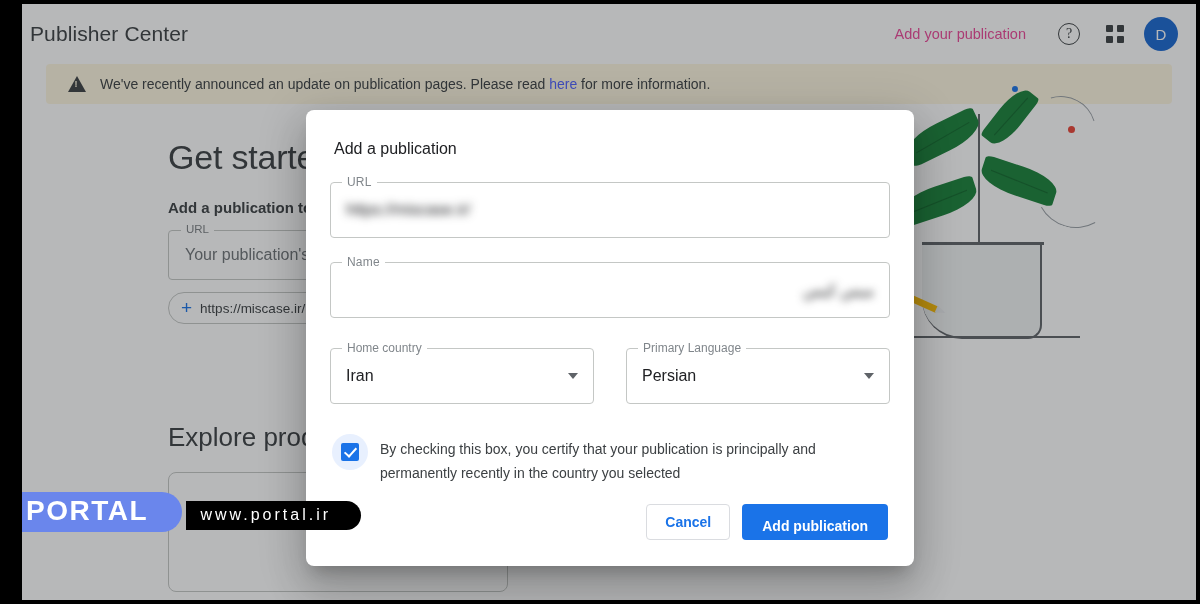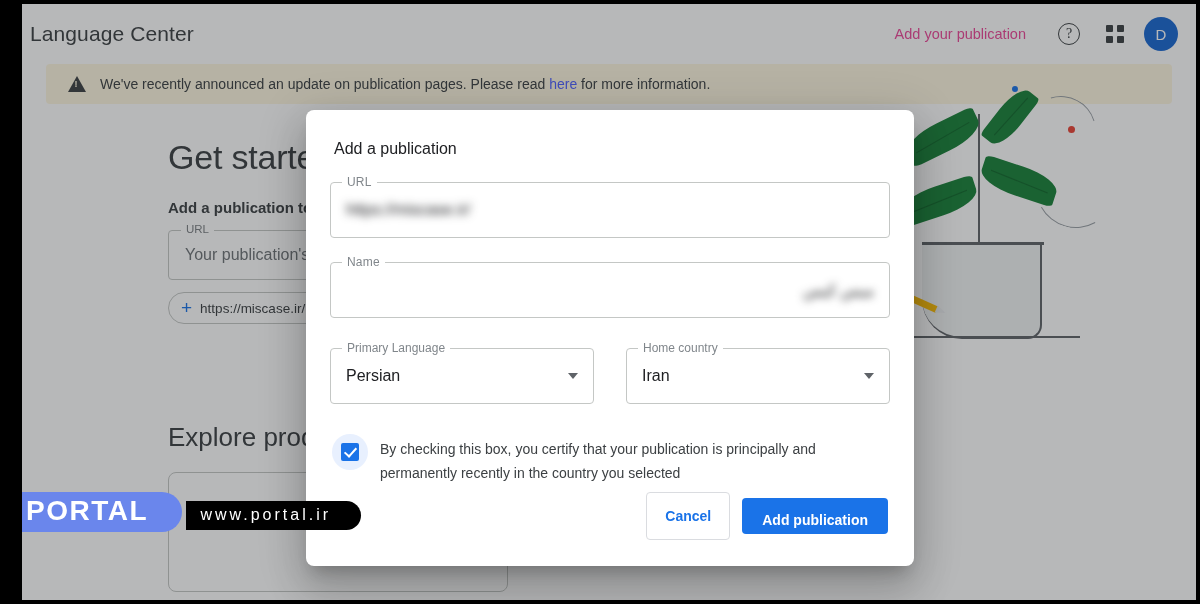--- a/index.html
+++ b/index.html
@@ -377,21 +377,21 @@
   .actions {
     margin-top: auto;
     display: flex;
     justify-content: flex-end;
     align-items: center;
     gap: 12px;
     padding-right: 2px;
     padding-bottom: 2px;
   }
   .btn-text {
-    height: 48px;
+    height: 36px;
     padding: 0 18px;
     border: 1px solid #dadce0;
     background: #fff;
     color: #1a73e8;
     font-size: 14px;
     font-weight: 700;
     border-radius: 4px;
     cursor: pointer;
     font-family: "Liberation Sans", sans-serif;
   }
@@ -432,21 +432,21 @@
   }
 </style>
 </head>
 <body>
 
 <div id="screen">
 
   <div id="app">
 
     <div class="topbar">
-      <div class="brand">Language Center</div>
+      <div class="brand">Publisher Center</div>
       <div class="topbar-spacer"></div>
       <div class="topbar-link">Add your publication</div>
       <div class="icon-btn">
         <div class="help-icon">?</div>
       </div>
       <div class="icon-btn">
         <div class="apps-icon">
           <i></i>
             <i></i>
             <i></i>
@@ -516,27 +516,27 @@
       <span class="val redacted">https://miscase.ir/</span>
     </div>
 
     <div class="mfield">
       <span class="lbl">Name</span>
       <span class="val redacted rtl">میس کیس</span>
     </div>
 
     <div class="row-two">
       <div class="mselect">
+        <span class="lbl">Home country</span>
+        <span class="sval">Iran</span>
+        <span class="caret"></span>
+      </div>
+      <div class="mselect">
         <span class="lbl">Primary Language</span>
         <span class="sval">Persian</span>
-        <span class="caret"></span>
-      </div>
-      <div class="mselect">
-        <span class="lbl">Home country</span>
-        <span class="sval">Iran</span>
         <span class="caret"></span>
       </div>
     </div>
 
     <div class="consent">
       <div class="cb-wrap">
         <div class="cb"></div>
       </div>
       <div class="consent-text">By checking this box, you certify that your publication is principally and permanently recently in the country you selected</div>
     </div>

